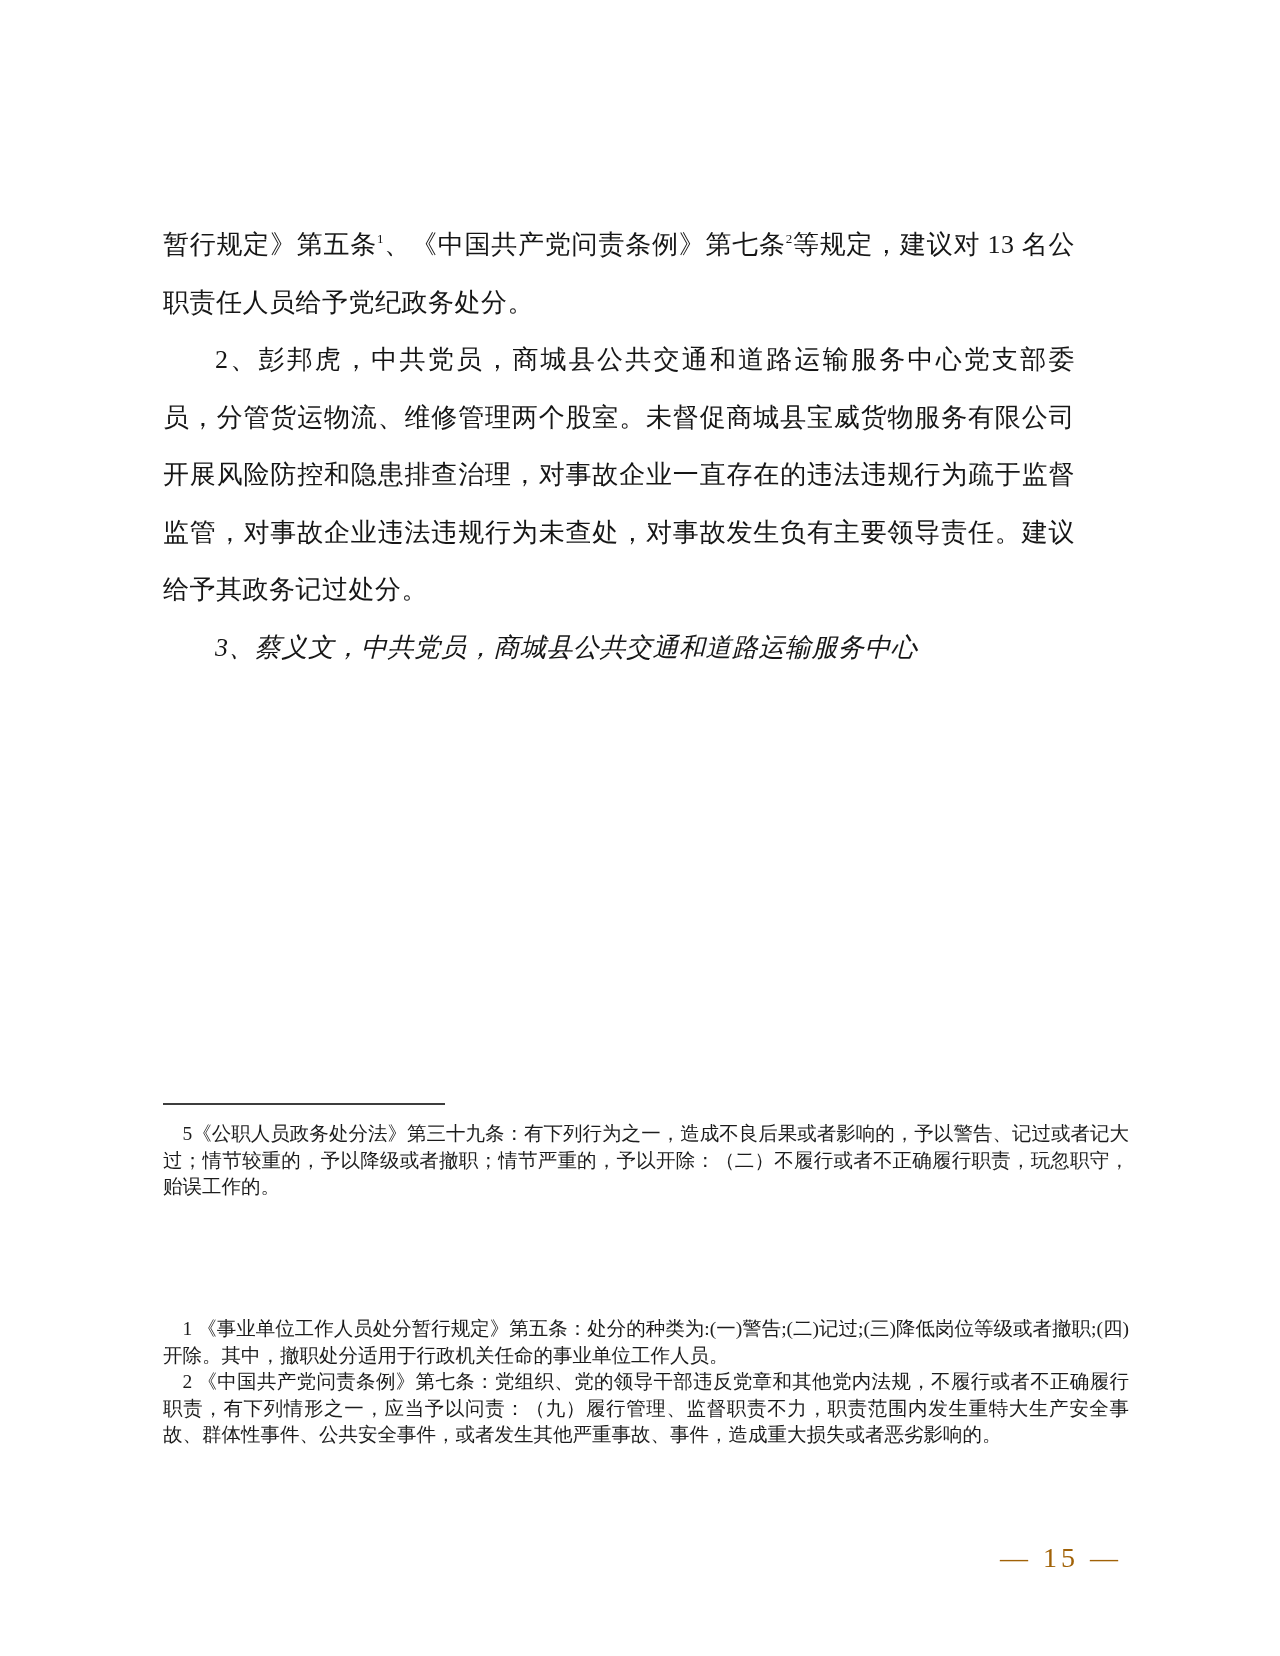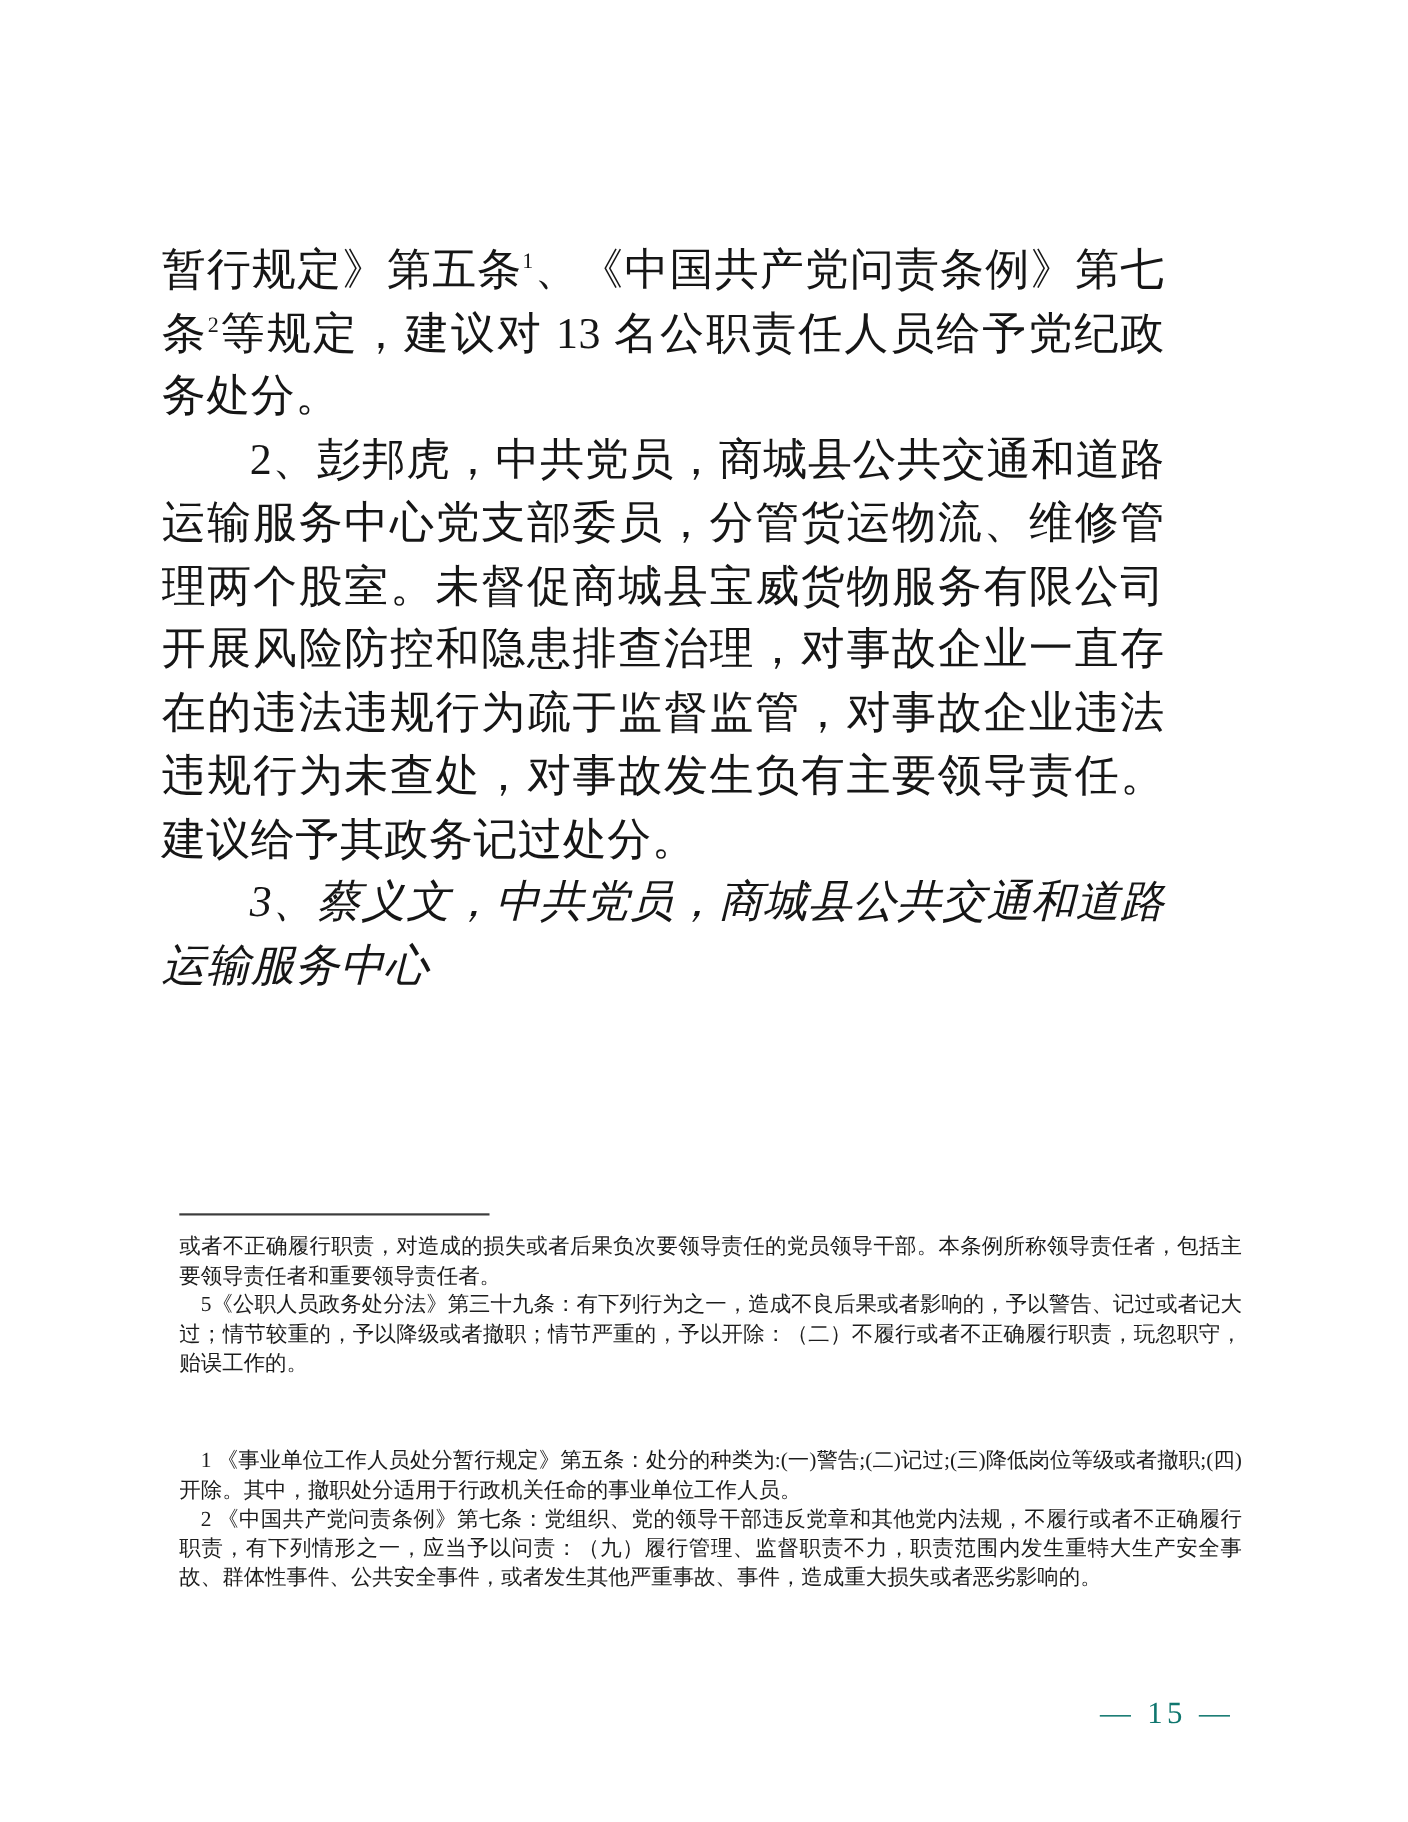--- a/index.html
+++ b/index.html
@@ -15,24 +15,24 @@
     color: #161616;
     overflow: hidden;
   }
   .page {
     position: absolute;
     inset: 0;
     background: #ffffff;
   }
   .body-text {
     position: absolute;
-    left: 147px;
+    left: 163px;
     top: 216px;
     width: 912px;
-    font-size: 40px;
+    font-size: 26px;
     line-height: 57.5px;
     text-align: justify;
     letter-spacing: 0.5px;
   }
   .body-text p {
     margin: 0;
   }
   sup.fn-ref {
     font-size: 0.5em;
     line-height: 0;
@@ -59,39 +59,38 @@
     margin: 0;
   }
   .footnotes.carryover { top: 1121px; }
   .footnotes.current   { top: 1316px; }
   .page-number {
     position: absolute;
     left: 1000px;
     top: 1542px;
     font-size: 28px;
     letter-spacing: 4px;
-    color: #0f766e;
+    color: #a16207;
     white-space: nowrap;
   }
 </style>
 </head>
 <body>
 
 <div class="page">
 
   <div class="body-text">
       <p>暂行规定》第五条<sup class="fn-ref">1</sup>、《中国共产党问责条例》第七条<sup class="fn-ref">2</sup>等规定，建议对 13 名公职责任人员给予党纪政务处分。</p>
       <p style="text-indent: 2em;">2、彭邦虎，中共党员，商城县公共交通和道路运输服务中心党支部委员，分管货运物流、维修管理两个股室。未督促商城县宝威货物服务有限公司开展风险防控和隐患排查治理，对事故企业一直存在的违法违规行为疏于监督监管，对事故企业违法违规行为未查处，对事故发生负有主要领导责任。建议给予其政务记过处分。</p>
       <p style="text-indent: 2em; font-style: italic;">3、蔡义文，中共党员，商城县公共交通和道路运输服务中心</p>
     </div>
 
   <div class="fn-sep"></div>
 
   <div class="footnotes carryover">
-      <p>或者不正确履行职责，对造成的损失或者后果负次要领导责任的党员领导干部。本条例所称领导责任者，包括主要领导责任者和重要领导责任者。</p>
       <p style="text-indent: 1em;">5《公职人员政务处分法》第三十九条：有下列行为之一，造成不良后果或者影响的，予以警告、记过或者记大过；情节较重的，予以降级或者撤职；情节严重的，予以开除：（二）不履行或者不正确履行职责，玩忽职守，贻误工作的。</p>
     </div>
 
   <div class="footnotes current">
       <p style="text-indent: 1em;">1 《事业单位工作人员处分暂行规定》第五条：处分的种类为:(一)警告;(二)记过;(三)降低岗位等级或者撤职;(四)开除。其中，撤职处分适用于行政机关任命的事业单位工作人员。</p>
       <p style="text-indent: 1em;">2 《中国共产党问责条例》第七条：党组织、党的领导干部违反党章和其他党内法规，不履行或者不正确履行职责，有下列情形之一，应当予以问责：（九）履行管理、监督职责不力，职责范围内发生重特大生产安全事故、群体性事件、公共安全事件，或者发生其他严重事故、事件，造成重大损失或者恶劣影响的。</p>
     </div>
 
   <div class="page-number">— 15 —</div>
 

